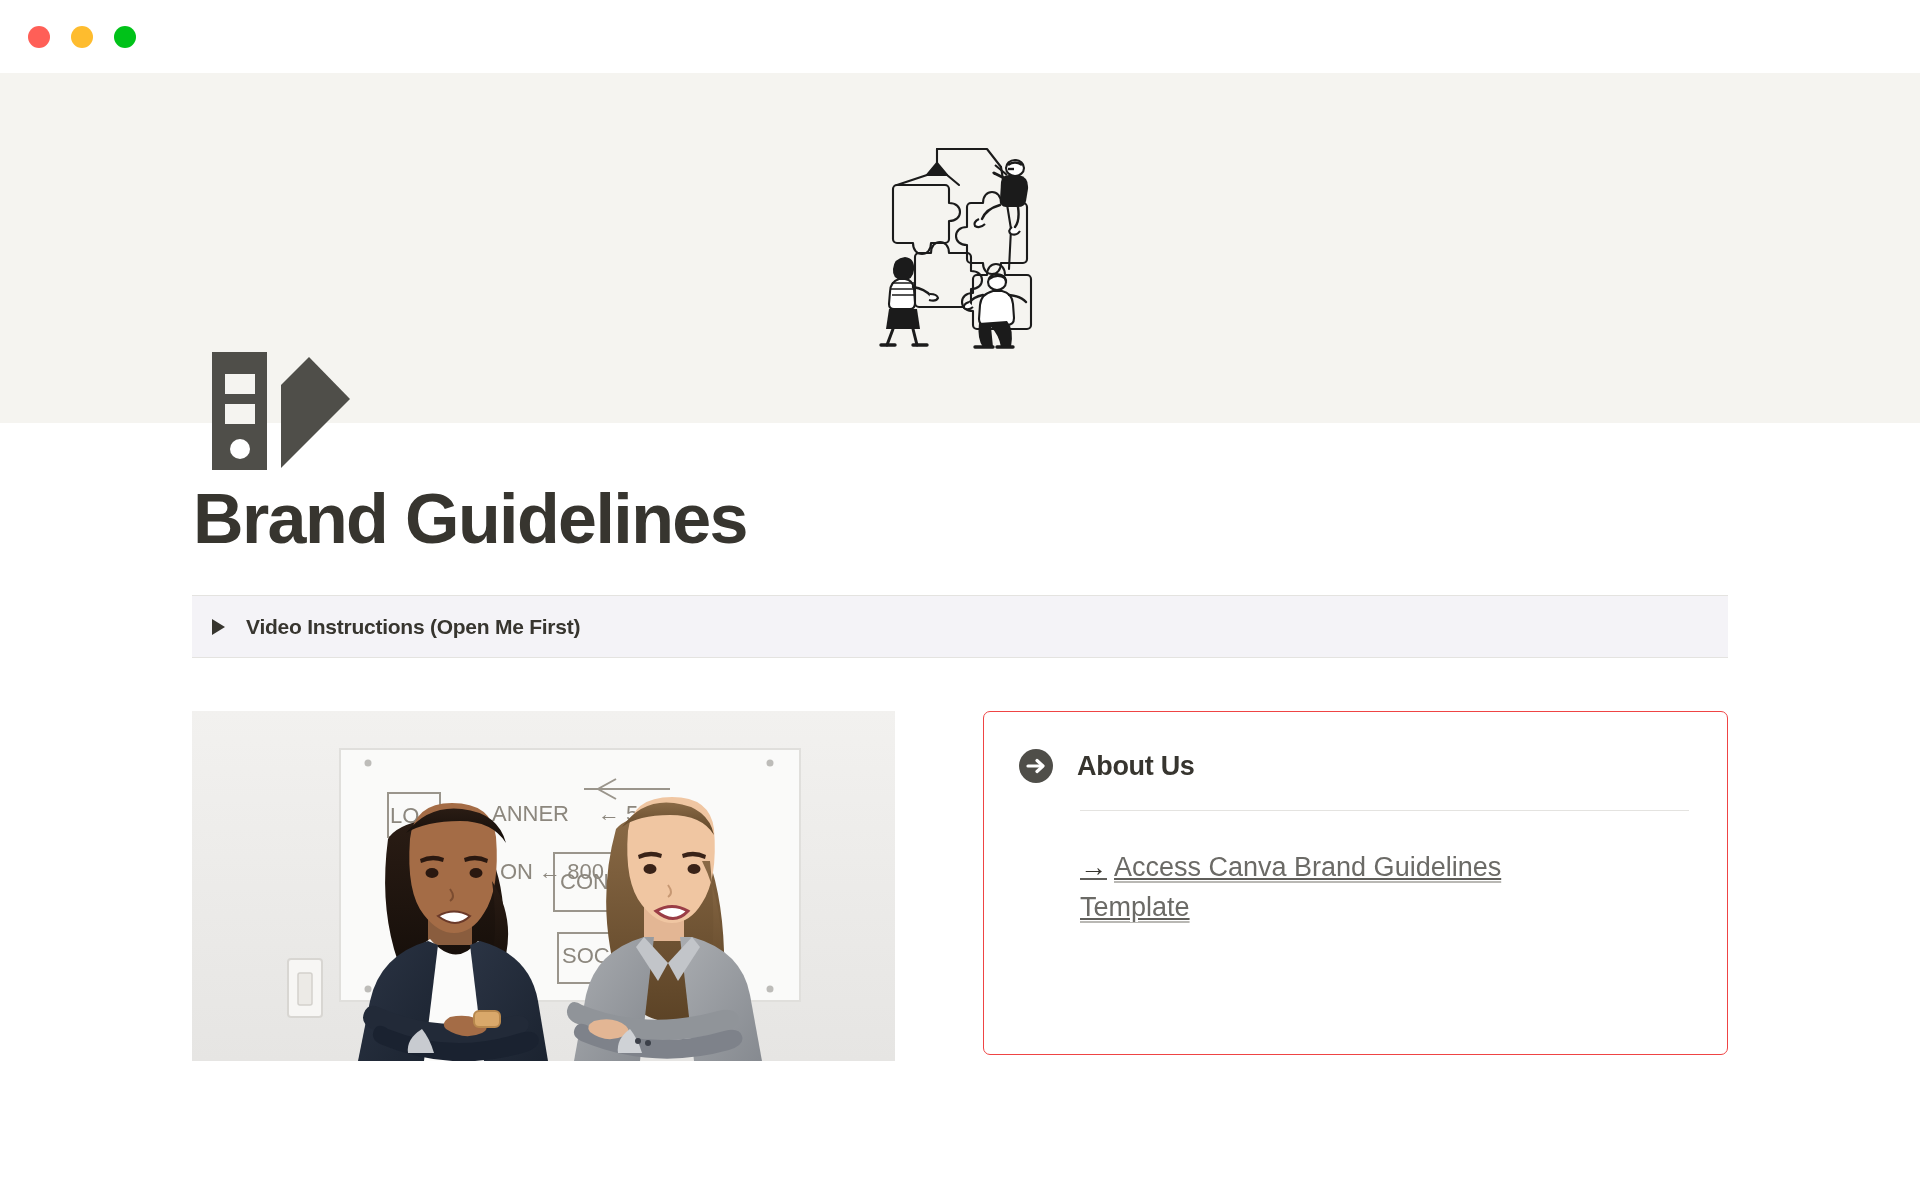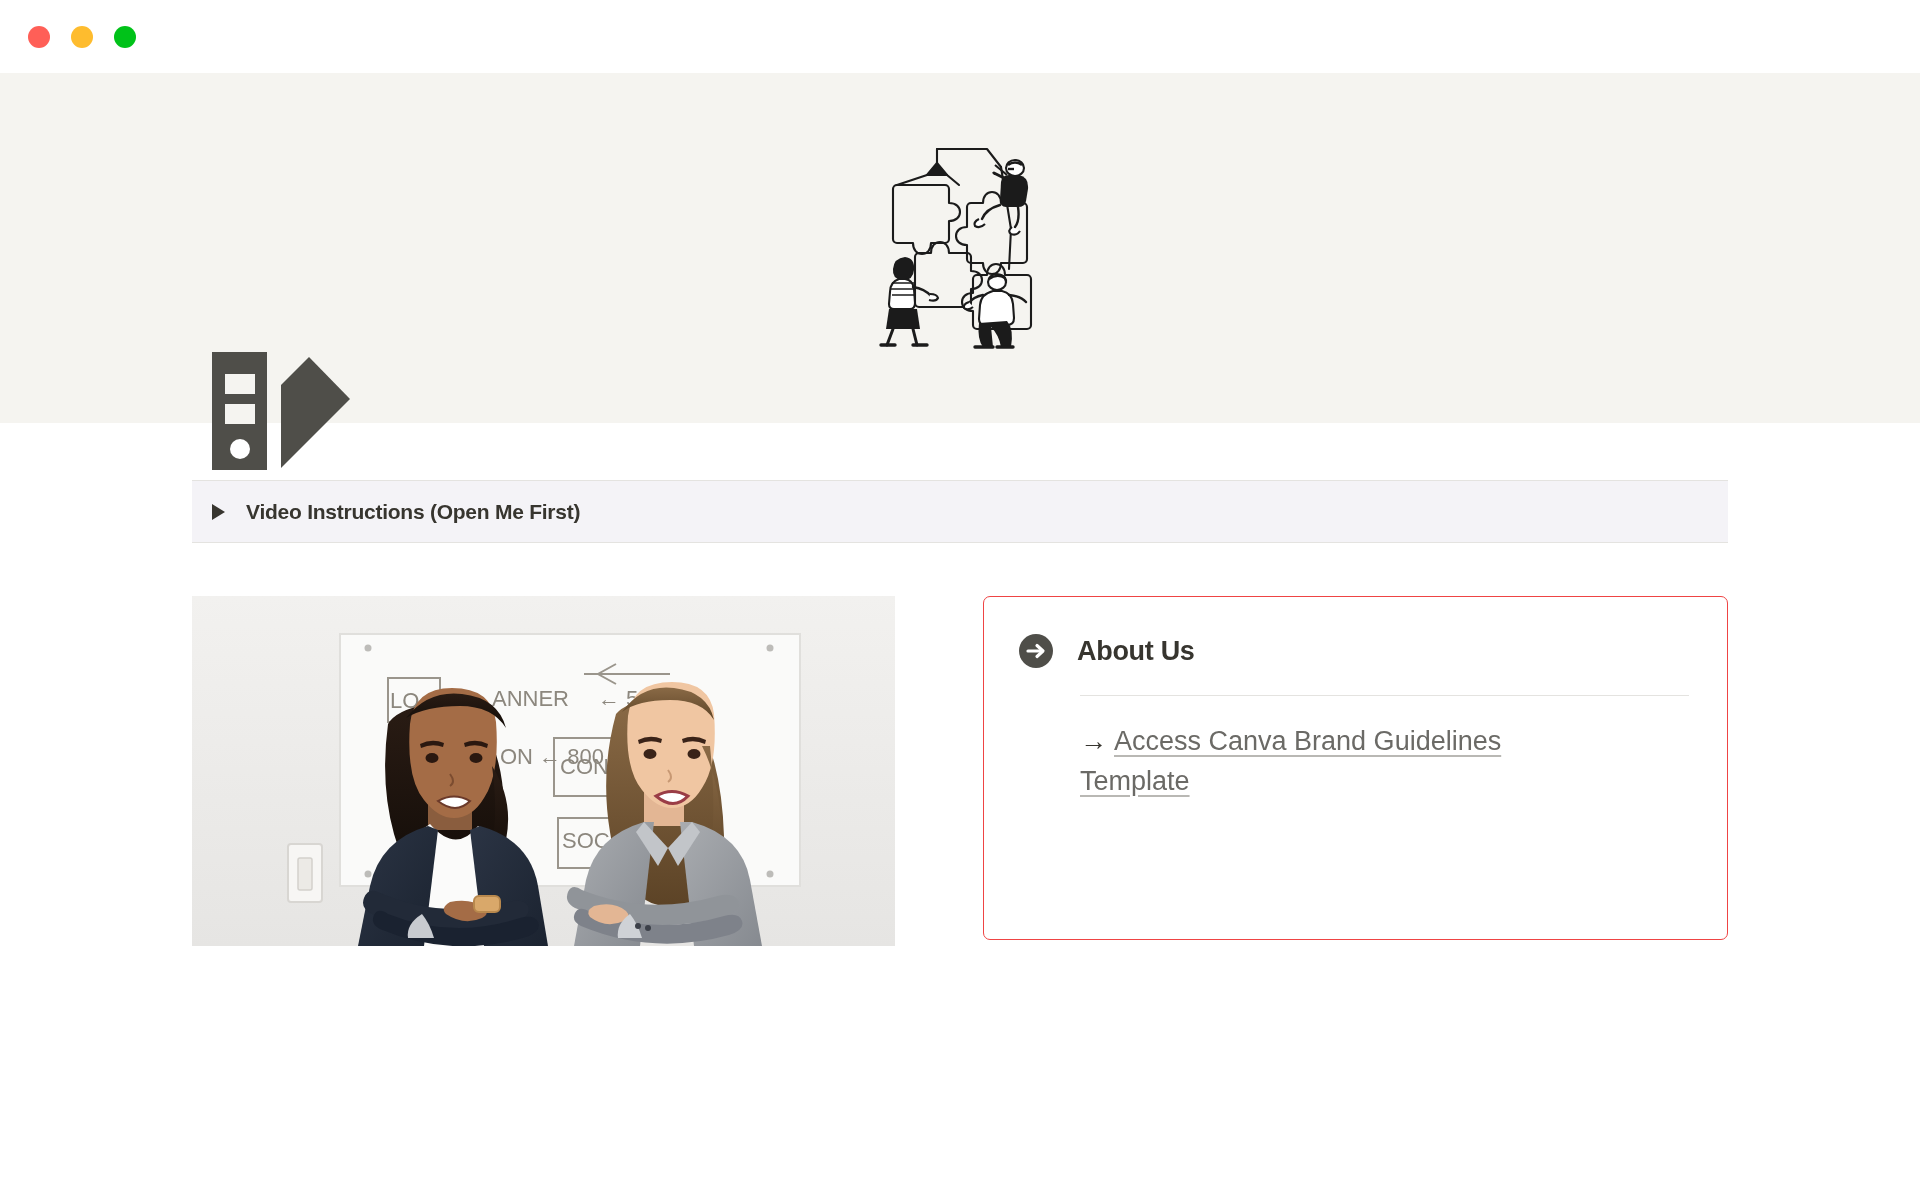--- a/index.html
+++ b/index.html
@@ -129,25 +129,26 @@
   }
   #about-body{
     margin-left:62px;
     margin-top:29px;
     font-size:27px;
     line-height:1.48;
     color:#37352F;
   }
   #about-link-row{
     margin-left:62px;
-    margin-top:26px;
+    margin-top:37px;
     font-size:27px;
     line-height:1.48;
     color:#5F5E5A;
     max-width:470px;
+    text-decoration:underline;
   }
   #about-link-arrow{ color:#37352F; margin-right:7px; }
   #about-link{
     color:#6B6A66;
     text-decoration:underline;
     text-decoration-color:#B9B8B4;
     text-underline-offset:5px;
     cursor:pointer;
   }
 </style>
@@ -234,20 +235,21 @@
     <rect x="13" y="22" width="30" height="20" fill="#F5F4F0"></rect>
     <rect x="13" y="52" width="30" height="20" fill="#F5F4F0"></rect>
     <circle cx="28" cy="97" r="10" fill="#FFFFFF"></circle>
 
     <path d="M69 33 L97 5 L138 47 L69 116 Z" fill="#4F4E49"></path>
   </svg>
 </div>
 
 <div id="content">
 
+  <h1 id="page-title">Brand Guidelines</h1>
 
   <div class="divider"></div>
 
   <div id="toggle-block">
     <span id="toggle-caret"></span>
     <span id="toggle-label">Video Instructions (Open Me First)</span>
   </div>
 
   <div class="divider"></div>
 

